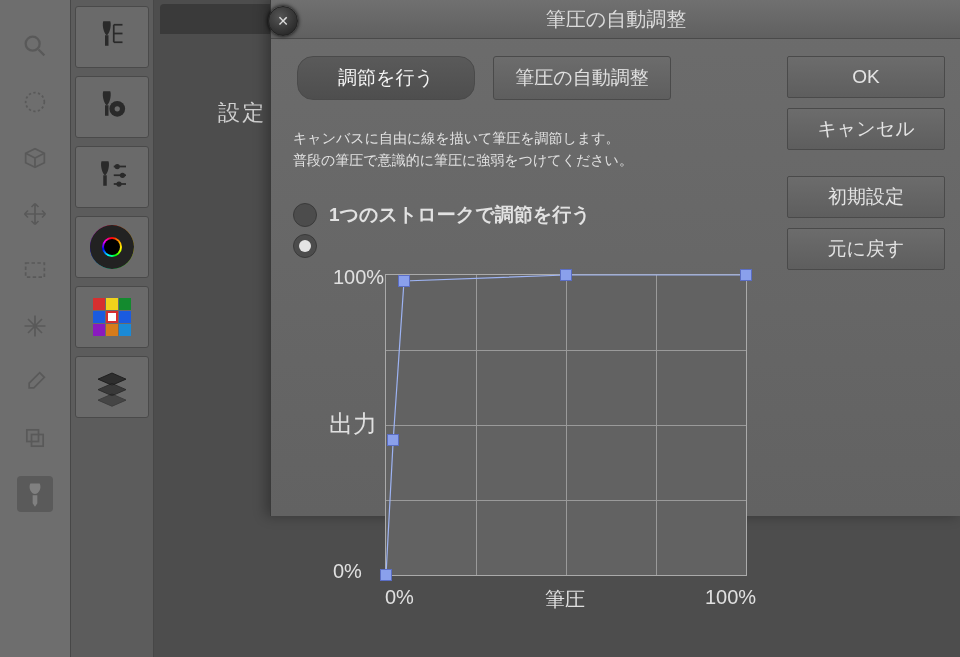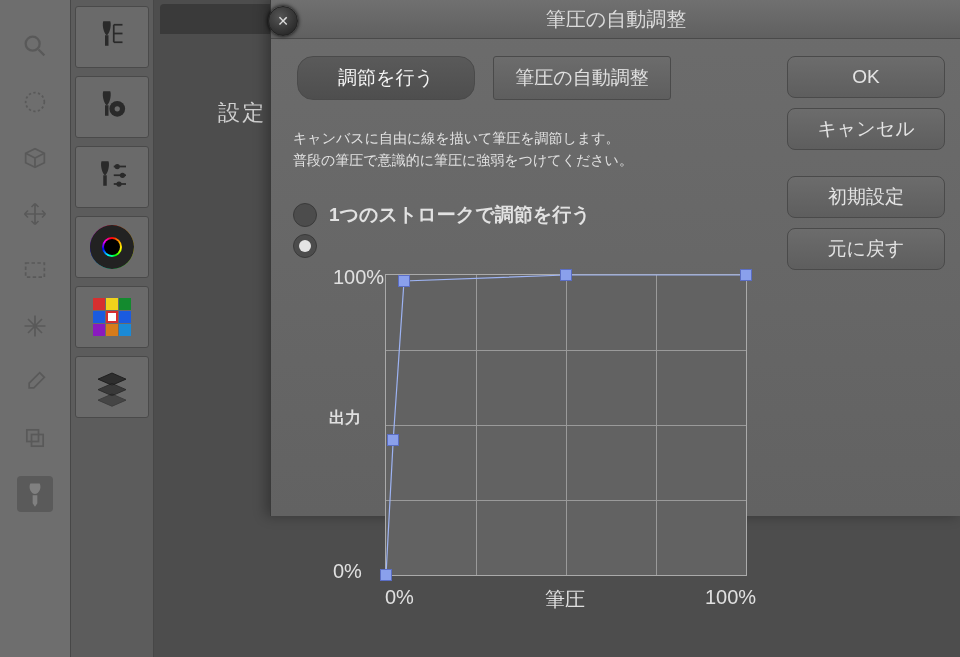--- a/index.html
+++ b/index.html
@@ -44,34 +44,34 @@
 .tabs button.active{background:linear-gradient(#5a5a5a,#4e4e4e);color:#f4f4f4;border-radius:16px;}
 
 .instructions{position:absolute;left:22px;top:128px;font-size:14px;line-height:1.55;color:#e2e2e2;}
 
 .radios{position:absolute;left:22px;top:196px;font-size:19px;color:#e2e2e2;font-weight:bold;}
 .radio-row{display:flex;align-items:center;margin:6px 0;cursor:pointer;}
 .radio-dot{width:22px;height:22px;border-radius:50%;background:#4c4c4c;border:1px solid #3a3a3a;margin-right:12px;position:relative;}
 .radio-row.checked .radio-dot::after{content:"";position:absolute;inset:5px;border-radius:50%;background:#e4e4e4;}
 
 .side-buttons{position:absolute;right:16px;top:56px;width:158px;display:flex;flex-direction:column;gap:10px;}
-.side-buttons button{height:42px;font-size:19px;color:#e4e4e4;background:linear-gradient(#6c6c6c,#5e5e5e);border:1px solid #4a4a4a;border-radius:8px;cursor:pointer;font-family:inherit;}
+.side-buttons button{height:42px;font-size:19px;color:#e4e4e4;background:linear-gradient(#6c6c6c,#5e5e5e);border:1px solid #4a4a4a;border-radius:2px;cursor:pointer;font-family:inherit;}
 .side-buttons .gap{height:6px;}
 
 
 .chart-wrap{position:absolute;left:26px;top:264px;width:454px;height:360px;}
 .chart-area{position:absolute;left:88px;top:10px;width:360px;height:300px;border:1px solid #aaa;background:#626262;}
 .chart-area .vline,.chart-area .hline{position:absolute;background:#9a9a9a;}
 .chart-area .vline{width:1px;height:100%;top:0;}
 .chart-area .hline{height:1px;width:100%;left:0;}
 .chart-area svg.curve{position:absolute;left:0;top:0;width:100%;height:100%;overflow:visible;}
 .pt{position:absolute;width:10px;height:10px;background:#8aa0ec;border:1px solid #5a6dc4;transform:translate(-50%,-50%);}
 .y-label{position:absolute;left:36px;font-size:20px;color:#e0e0e0;}
 .x-label{position:absolute;top:322px;font-size:20px;color:#e0e0e0;}
-.axis-title-y{position:absolute;left:32px;top:144px;font-size:16px;color:#e0e0e0;font-weight:bold;}
+.axis-title-y{position:absolute;left:32px;top:144px;font-size:24px;color:#e0e0e0;}
 .axis-title-x{position:absolute;left:248px;top:322px;font-size:20px;color:#e0e0e0;}
 </style>
 </head>
 <body>
 <div class="app">
 
 <div class="toolbar-left">
   <div class="tool">
         <svg viewBox="0 0 24 24" fill="none" stroke="currentColor" stroke-width="2">
           <circle cx="10" cy="10" r="6"></circle>

